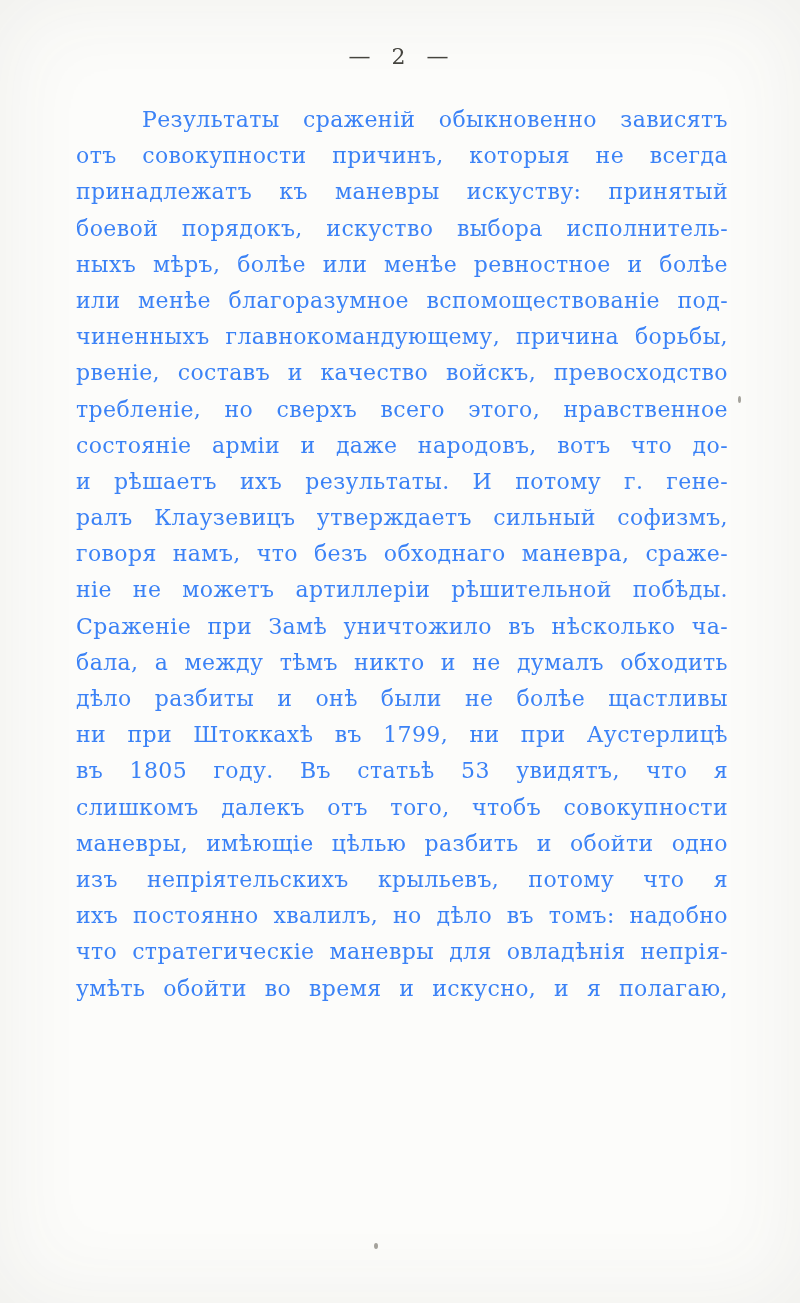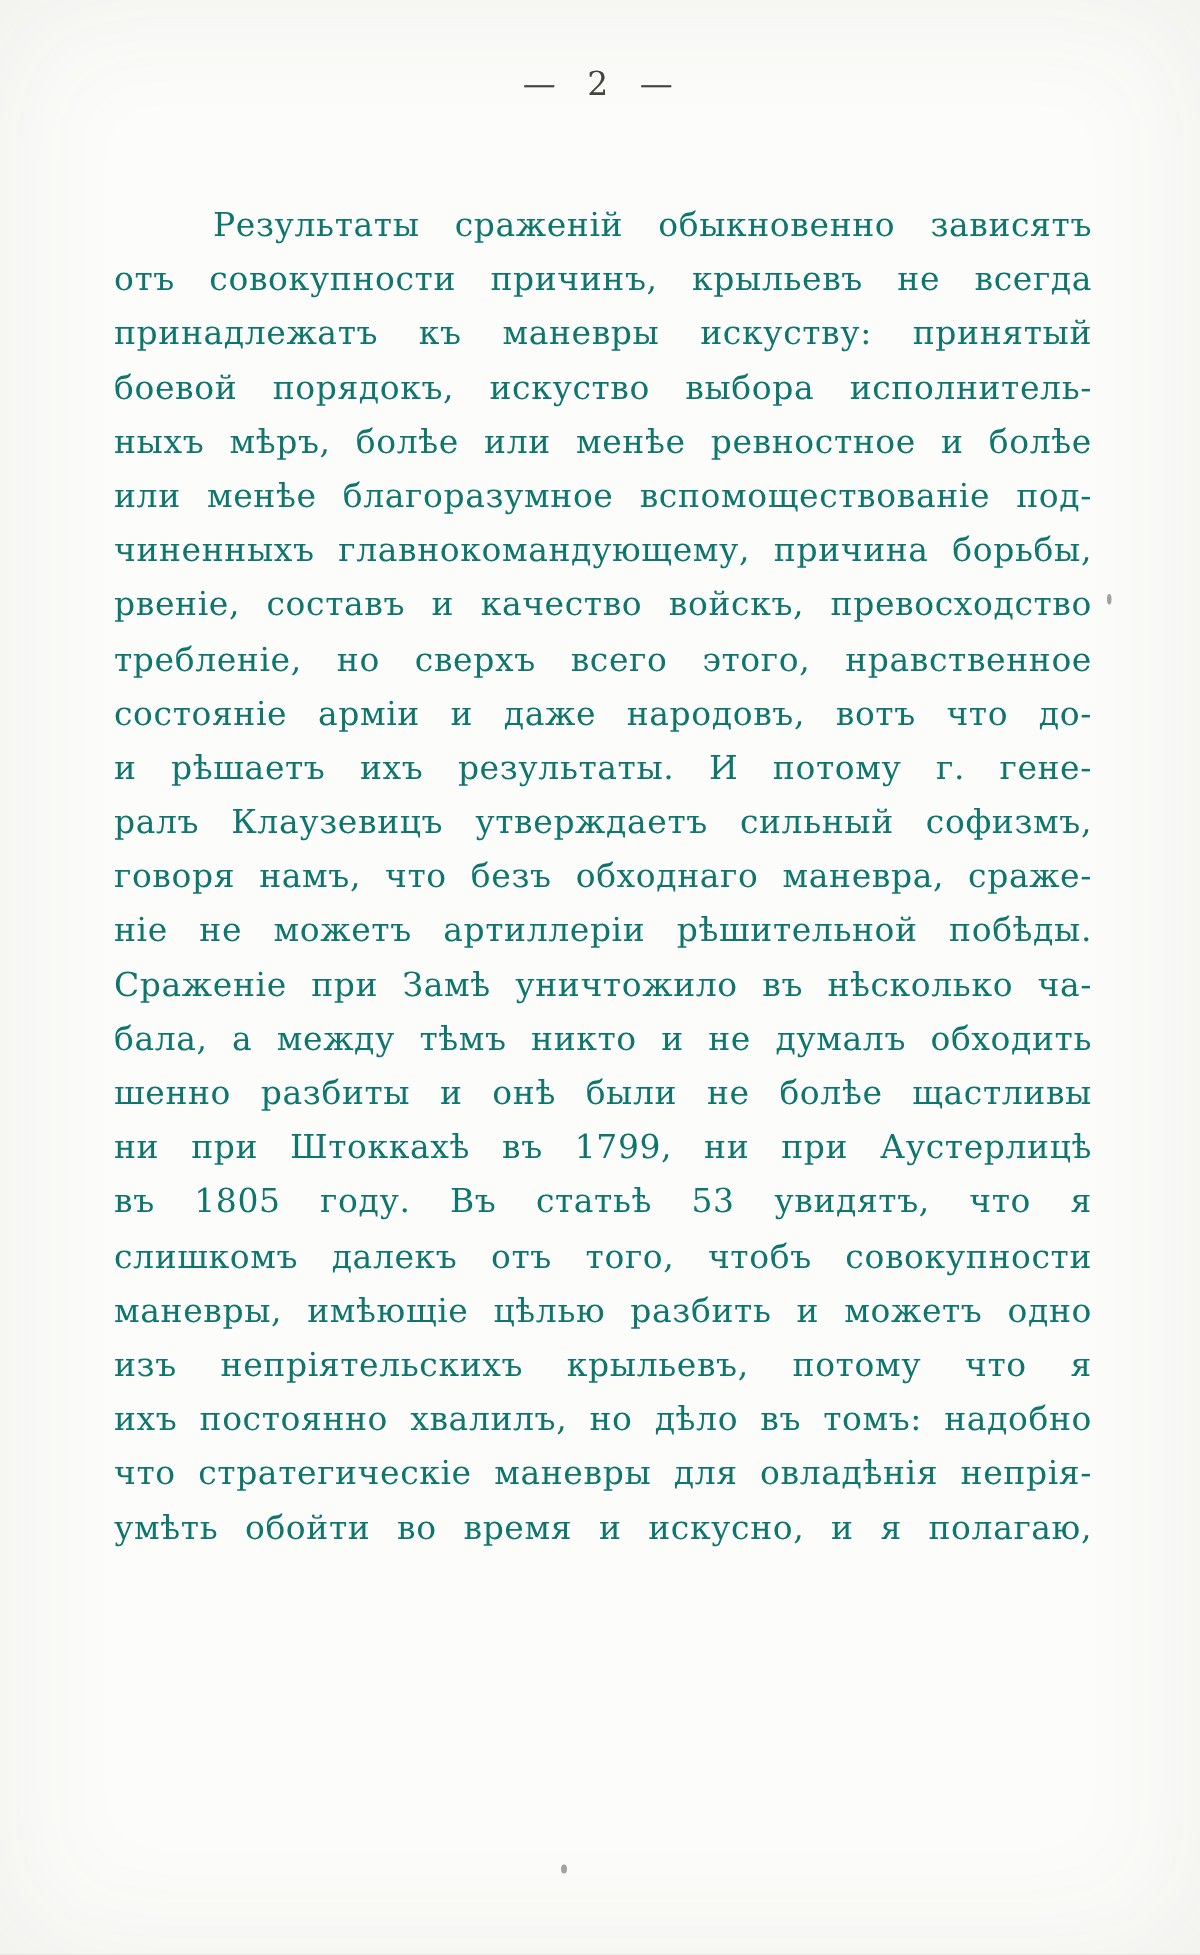--- a/index.html
+++ b/index.html
@@ -28,23 +28,22 @@
     letter-spacing: 3px;
     word-spacing: 8px;
   }
   .text-block {
     position: absolute;
     top: 102px;
     left: 76px;
     width: 652px;
     font-size: 22px;
     line-height: 36.2px;
-    color: #0f766e;
+    color: #3b82f6;
     letter-spacing: 0.4px;
-    margin-top: 31px;
   }
   .line {
     text-align: justify;
     text-align-last: justify;
     -moz-text-align-last: justify;
     height: 36.2px;
     overflow: visible;
   }
   .line.first {
     padding-left: 66px;
@@ -57,40 +56,40 @@
   }
 </style>
 </head>
 <body>
 
 <div class="page">
   <div class="page-number">— 2 —</div>
 
   <div class="text-block" id="text-block">
       <div class="line first">Результаты сраженій обыкновенно зависятъ</div>
-      <div class="line">отъ совокупности причинъ, крыльевъ не всегда</div>
+      <div class="line">отъ совокупности причинъ, которыя не всегда</div>
       <div class="line">принадлежатъ къ маневры искуству: принятый</div>
       <div class="line">боевой порядокъ, искуство выбора исполнитель-</div>
       <div class="line">ныхъ мѣръ, болѣе или менѣе ревностное и болѣе</div>
       <div class="line">или менѣе благоразумное вспомоществованіе под-</div>
       <div class="line">чиненныхъ главнокомандующему, причина борьбы,</div>
       <div class="line">рвеніе, составъ и качество войскъ, превосходство</div>
       <div class="line">требленіе, но сверхъ всего этого, нравственное</div>
       <div class="line">состояніе арміи и даже народовъ, вотъ что до-</div>
       <div class="line">и рѣшаетъ ихъ результаты. И потому г. гене-</div>
       <div class="line">ралъ Клаузевицъ утверждаетъ сильный софизмъ,</div>
       <div class="line">говоря намъ, что безъ обходнаго маневра, сраже-</div>
       <div class="line">ніе не можетъ артиллеріи рѣшительной побѣды.</div>
       <div class="line">Сраженіе при Замѣ уничтожило въ нѣсколько ча-</div>
       <div class="line">бала, а между тѣмъ никто и не думалъ обходить</div>
-      <div class="line">шенно разбиты и онѣ были не болѣе щастливы</div>
+      <div class="line">дѣло разбиты и онѣ были не болѣе щастливы</div>
       <div class="line">ни при Штоккахѣ въ 1799, ни при Аустерлицѣ</div>
       <div class="line">въ 1805 году. Въ статьѣ 53 увидятъ, что я</div>
       <div class="line">слишкомъ далекъ отъ того, чтобъ совокупности</div>
-      <div class="line">маневры, имѣющіе цѣлью разбить и можетъ одно</div>
+      <div class="line">маневры, имѣющіе цѣлью разбить и обойти одно</div>
       <div class="line">изъ непріятельскихъ крыльевъ, потому что я</div>
       <div class="line">ихъ постоянно хвалилъ, но дѣло въ томъ: надобно</div>
       <div class="line">что стратегическіе маневры для овладѣнія непрія-</div>
       <div class="line">умѣть обойти во время и искусно, и я полагаю,</div>
     </div>
 
   <div class="speck" style="left:738px; top:396px; width:3px; height:7px;"></div>
   <div class="speck" style="left:374px; top:1243px; width:4px; height:6px;"></div>
 </div>
 

